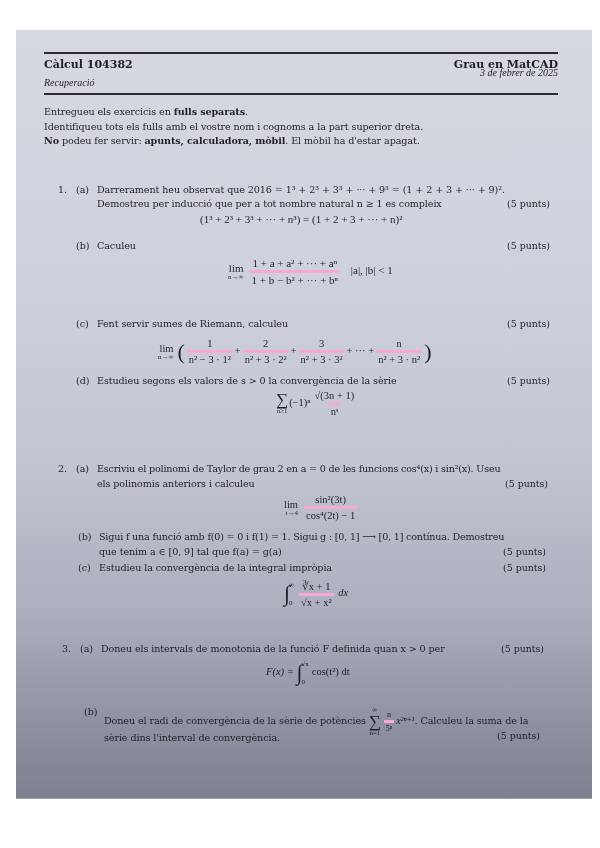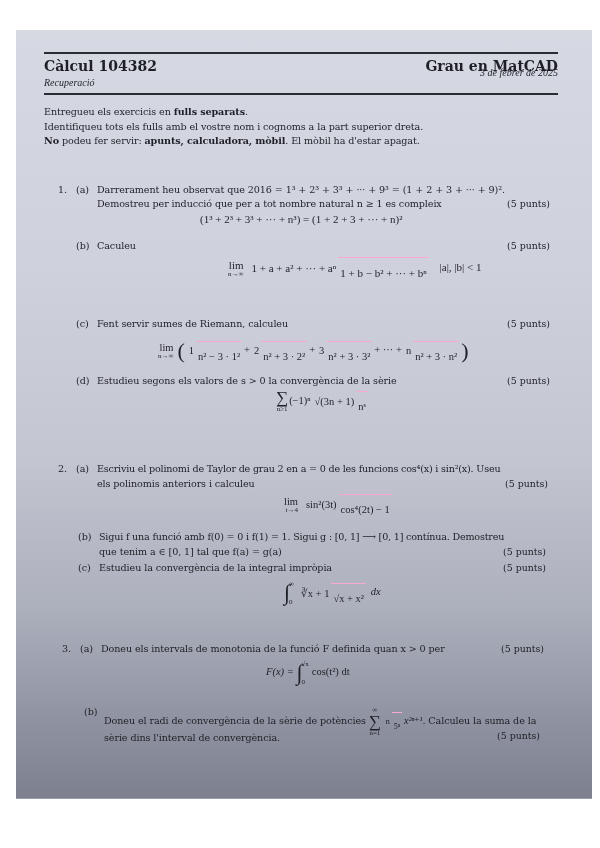--- a/index.html
+++ b/index.html
@@ -7,30 +7,30 @@
     width:600px; height:848px; background:#ffffff; position:relative; overflow:hidden;
     font-family:"DejaVu Serif", "Liberation Serif", serif; color:#1e1f26;
   }
   .paper {
     position:absolute; left:16px; top:30px; width:576px; height:768px;
     background:linear-gradient(180deg, #d6d8e2 0%, #cfd1dc 30%, #c4c6d1 55%, #adb0bd 75%, #8f93a1 90%, #7d808e 100%);
     box-shadow: 0 1px 0 #9a9dab;
   }
   .abs { position:absolute; white-space:nowrap; }
   .rule { position:absolute; left:28px; width:532px; height:1.5px; background:#2a2b33; }
-  .hdr-b { font-weight:bold; font-size:14px; font-family:"DejaVu Serif", serif; }
+  .hdr-b { font-weight:bold; font-size:11px; font-family:"DejaVu Serif", serif; }
   .hdr-i { font-style:italic; font-size:10px;font-family:Liberation Serif, serif; }
   .txt { font-size:9.6px; letter-spacing:-0.1px; }
   .b { font-weight:bold; }
   .i { font-style:italic;margin-top:40px; }
   .pts { font-size:9.4px; }
   .math { font-family:"Liberation Serif", "DejaVu Serif", serif; font-size:11px; }
-  .frac { display:inline-flex; flex-direction:row; align-items:center; vertical-align:middle; margin:0 2px; }
+  .frac { display:inline-flex; flex-direction:column; align-items:center; vertical-align:middle; margin:0 2px; }
   .frac .num { padding:0 2px 1px; }
-  .frac .den { border-top:1px solid #f9a8d4; padding:9px 2px 0; }
+  .frac .den { border-top:3px solid #f9a8d4; padding:1px 2px 0; }
   .lim { display:inline-flex; flex-direction:column; align-items:flex-end; vertical-align:middle; margin-right:4px; }
   .lim .sub { font-size:7px; margin-top:-1px; }
   .sum { display:inline-flex; flex-direction:column; align-items:center; vertical-align:middle; margin-right:1px; }
   .sum .big { font-size:17px; line-height:15px; }
   .sum .sub, .sum .sup { font-size:7px; line-height:8px; }
   .int { display:inline-flex; align-items:center; vertical-align:middle; }
   .int .sign { font-size:22px; font-style:italic; line-height:22px; }
   .int .lims { display:inline-flex; flex-direction:column; justify-content:space-between; height:26px; font-size:7px; margin-left:-1px; margin-right:3px; }
   .paren { font-size:22px; vertical-align:middle; font-weight:200; }
 </style>
@@ -123,21 +123,21 @@
         <span>lim</span>
         <span class="sub">t→4</span>
       </span><span class="frac">
         <span class="num">sin²(3t)</span>
         <span class="den">cos⁴(2t) − 1</span>
       </span>
   </div>
 
   <div class="abs txt" style="left:78px;top:531px;">(b)</div>
   <div class="abs txt" style="left:99px;top:531px;letter-spacing:-0.2px;">Sigui f una funció amb f(0) = 0 i f(1) = 1. Sigui g : [0, 1] ⟶ [0, 1] contínua. Demostreu</div>
-  <div class="abs txt" style="left:99px;top:546px;">que tenim a ∈ [0, 1] tal que f(a) = g(a)</div>
+  <div class="abs txt" style="left:99px;top:546px;">que tenim a ∈ [0, 9] tal que f(a) = g(a)</div>
   <div class="abs pts" style="right:54px;top:546px;">(5 punts)</div>
 
   <div class="abs txt" style="left:78px;top:562px;">(c)</div>
   <div class="abs txt" style="left:99px;top:562px;">Estudieu la convergència de la integral impròpia</div>
   <div class="abs pts" style="right:54px;top:562px;">(5 punts)</div>
   <div class="abs math" style="left:284px;top:580px;font-size:10.5px;">
     <span class="int">
         <span class="sign">∫</span>
         <span class="lims">
           <span>∞</span>

